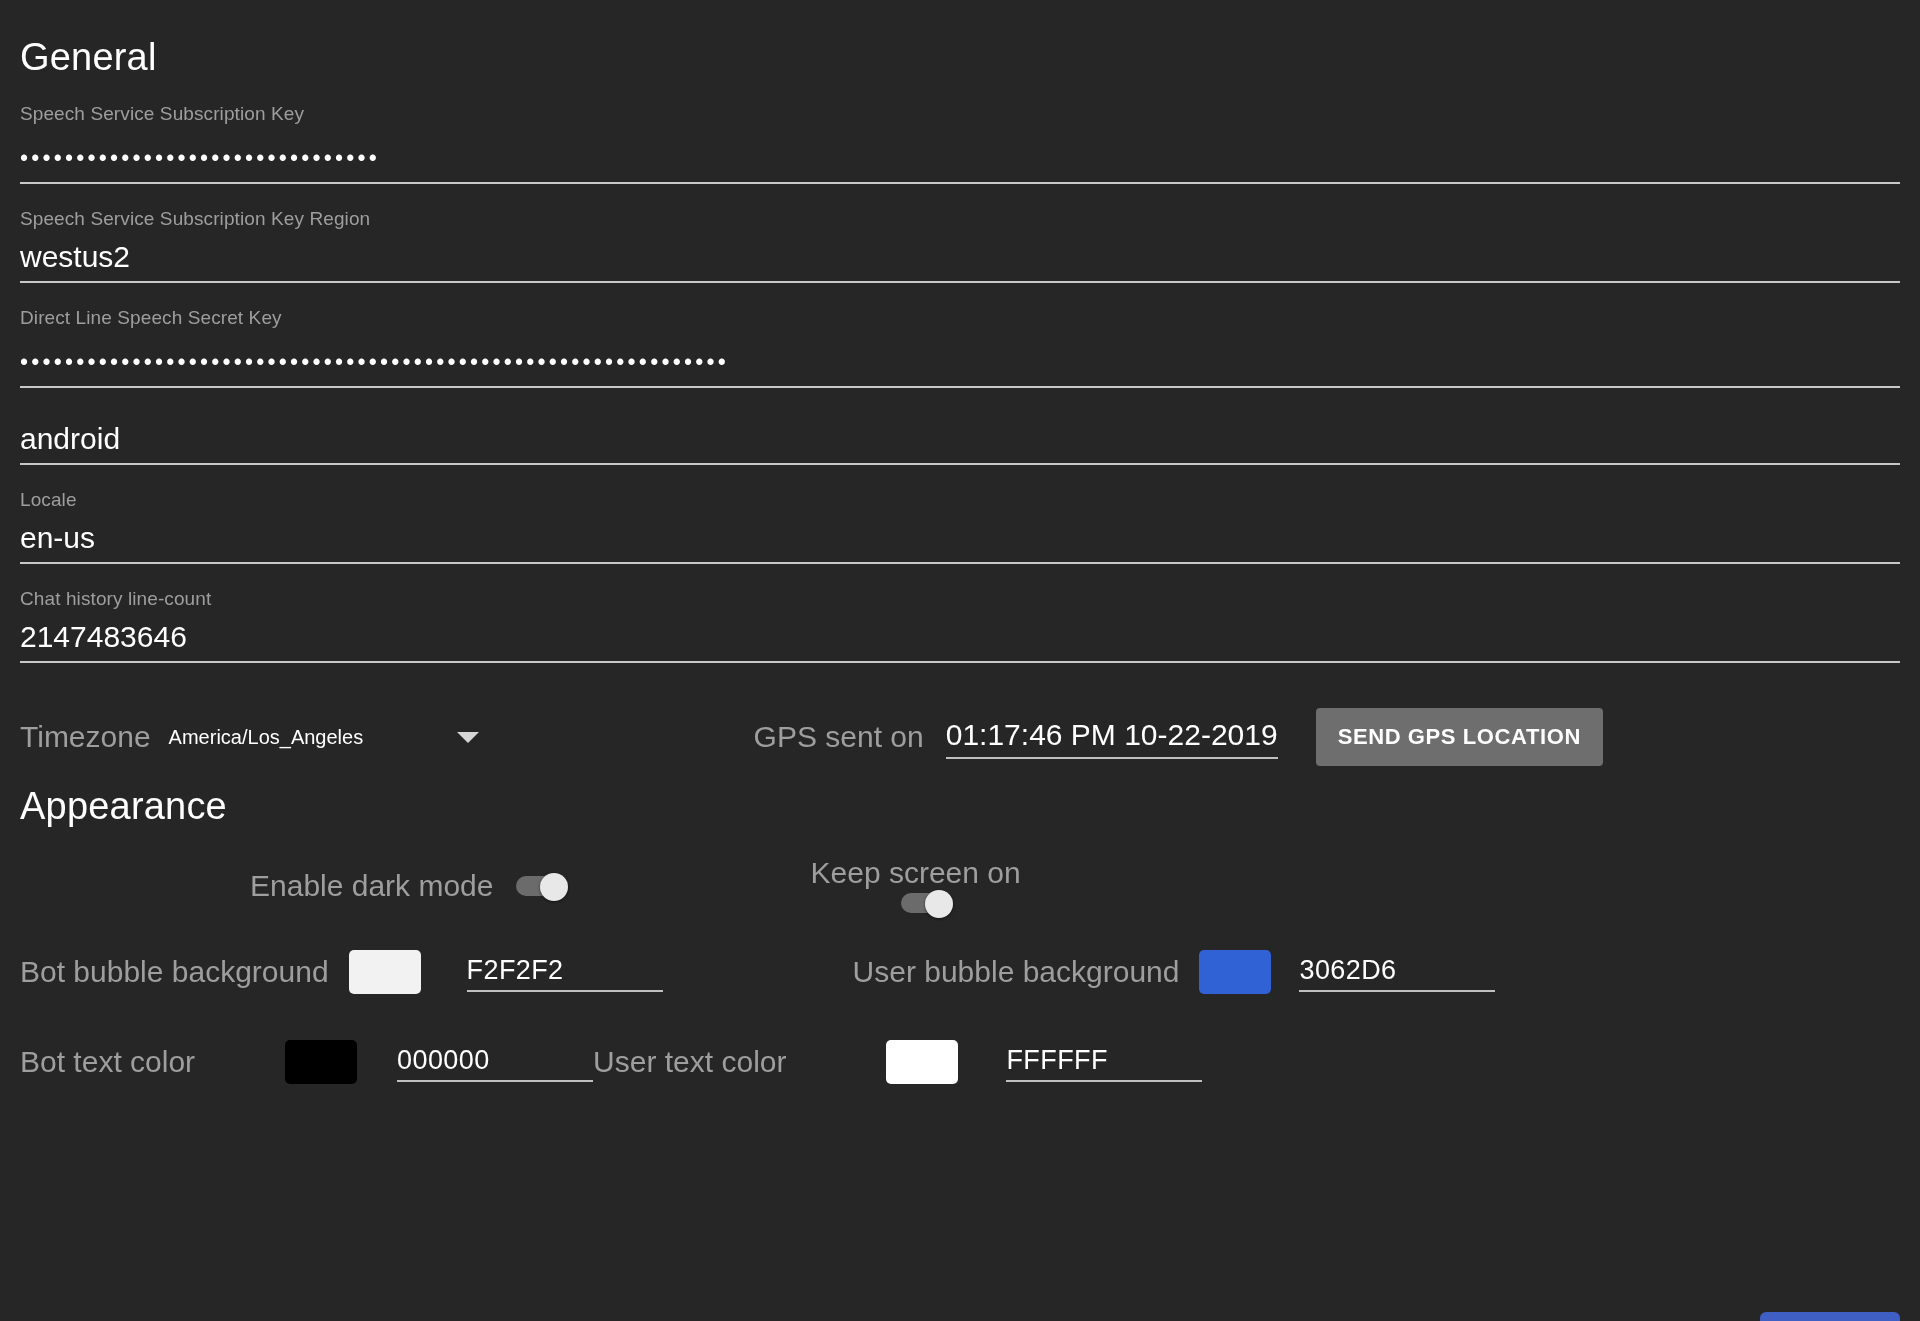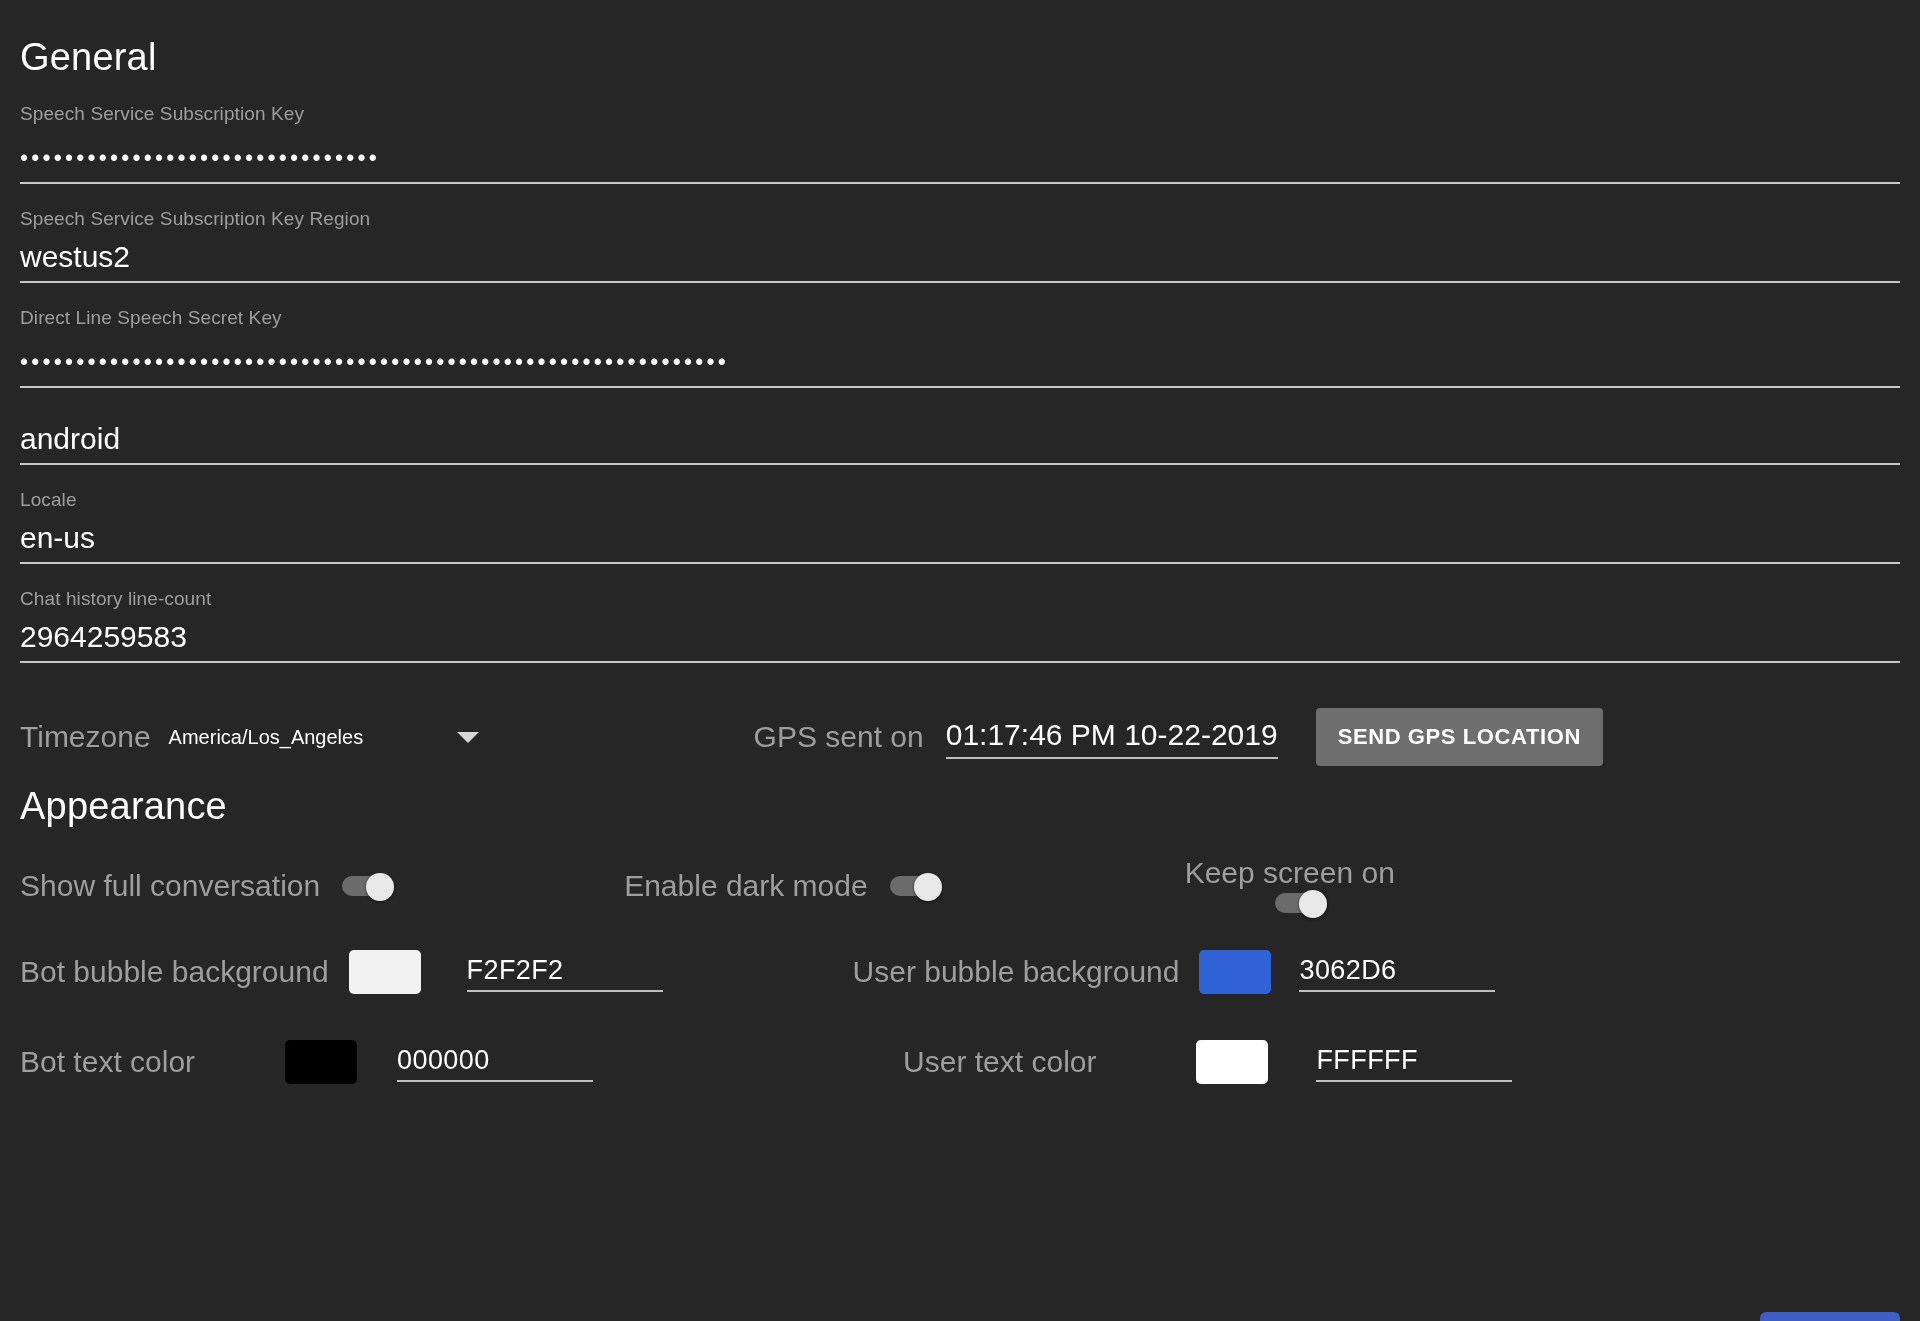--- a/index.html
+++ b/index.html
@@ -208,21 +208,21 @@
     background: #c0c0c0;
     margin-top: 2px;
   }
   #bot-bubble-hex-wrap .hex-underline  { width: 196px; }
   #user-bubble-hex-wrap .hex-underline { width: 196px; }
   #bot-text-hex-wrap .hex-underline    { width: 196px; }
   #user-text-hex-wrap .hex-underline   { width: 196px; }
 
   #row-bot-bubble .color-item:first-child { margin-left: 0; }
   #color-item-user-bubble { margin-left: 190px; }
-  #color-item-user-text   { margin-left: 310px; }
+  #color-item-user-text   { }
 
   
   #bot-text-swatch  { margin-left: 90px; }
   #bot-text-hex-wrap { margin-left: 40px; }
   #user-text-swatch { margin-left: 100px; }
   #user-text-hex-wrap { margin-left: 48px; }
   #bot-bubble-hex-wrap { margin-left: 46px; }
   #user-bubble-hex-wrap { margin-left: 28px; }
 
   
@@ -268,21 +268,21 @@
   </div>
 
   <div class="field">
     <div class="field-label">Locale</div>
     <div class="field-value">en-us</div>
     <div class="field-underline"></div>
   </div>
 
   <div class="field">
     <div class="field-label">Chat history line-count</div>
-    <div class="field-value">2964259583</div>
+    <div class="field-value">2147483646</div>
     <div class="field-underline"></div>
   </div>
 
   <div class="tz-gps-row">
 
     <div class="tz-group">
       <span class="inline-label">Timezone</span>
       <div class="tz-select">
         <span class="tz-value">America/Los_Angeles</span>
         <span class="caret-down"></span>
@@ -296,27 +296,20 @@
         <div class="gps-date-underline"></div>
       </div>
       <button class="gps-button">SEND GPS LOCATION</button>
     </div>
   </div>
 
   <h1 class="section-title" id="appearance-title">Appearance</h1>
 
   <div class="toggles-row">
 
-    <div class="toggle-item" id="toggle-show-full">
-      <span class="t-label">Show full conversation</span>
-      <span class="switch">
-        <span class="track"></span>
-        <span class="knob"></span>
-      </span>
-    </div>
 
     <div class="toggle-item" id="toggle-dark">
       <span class="t-label">Enable dark mode</span>
       <span class="switch">
         <span class="track"></span>
         <span class="knob"></span>
       </span>
     </div>
 
     <div class="toggle-item" id="toggle-keep">

